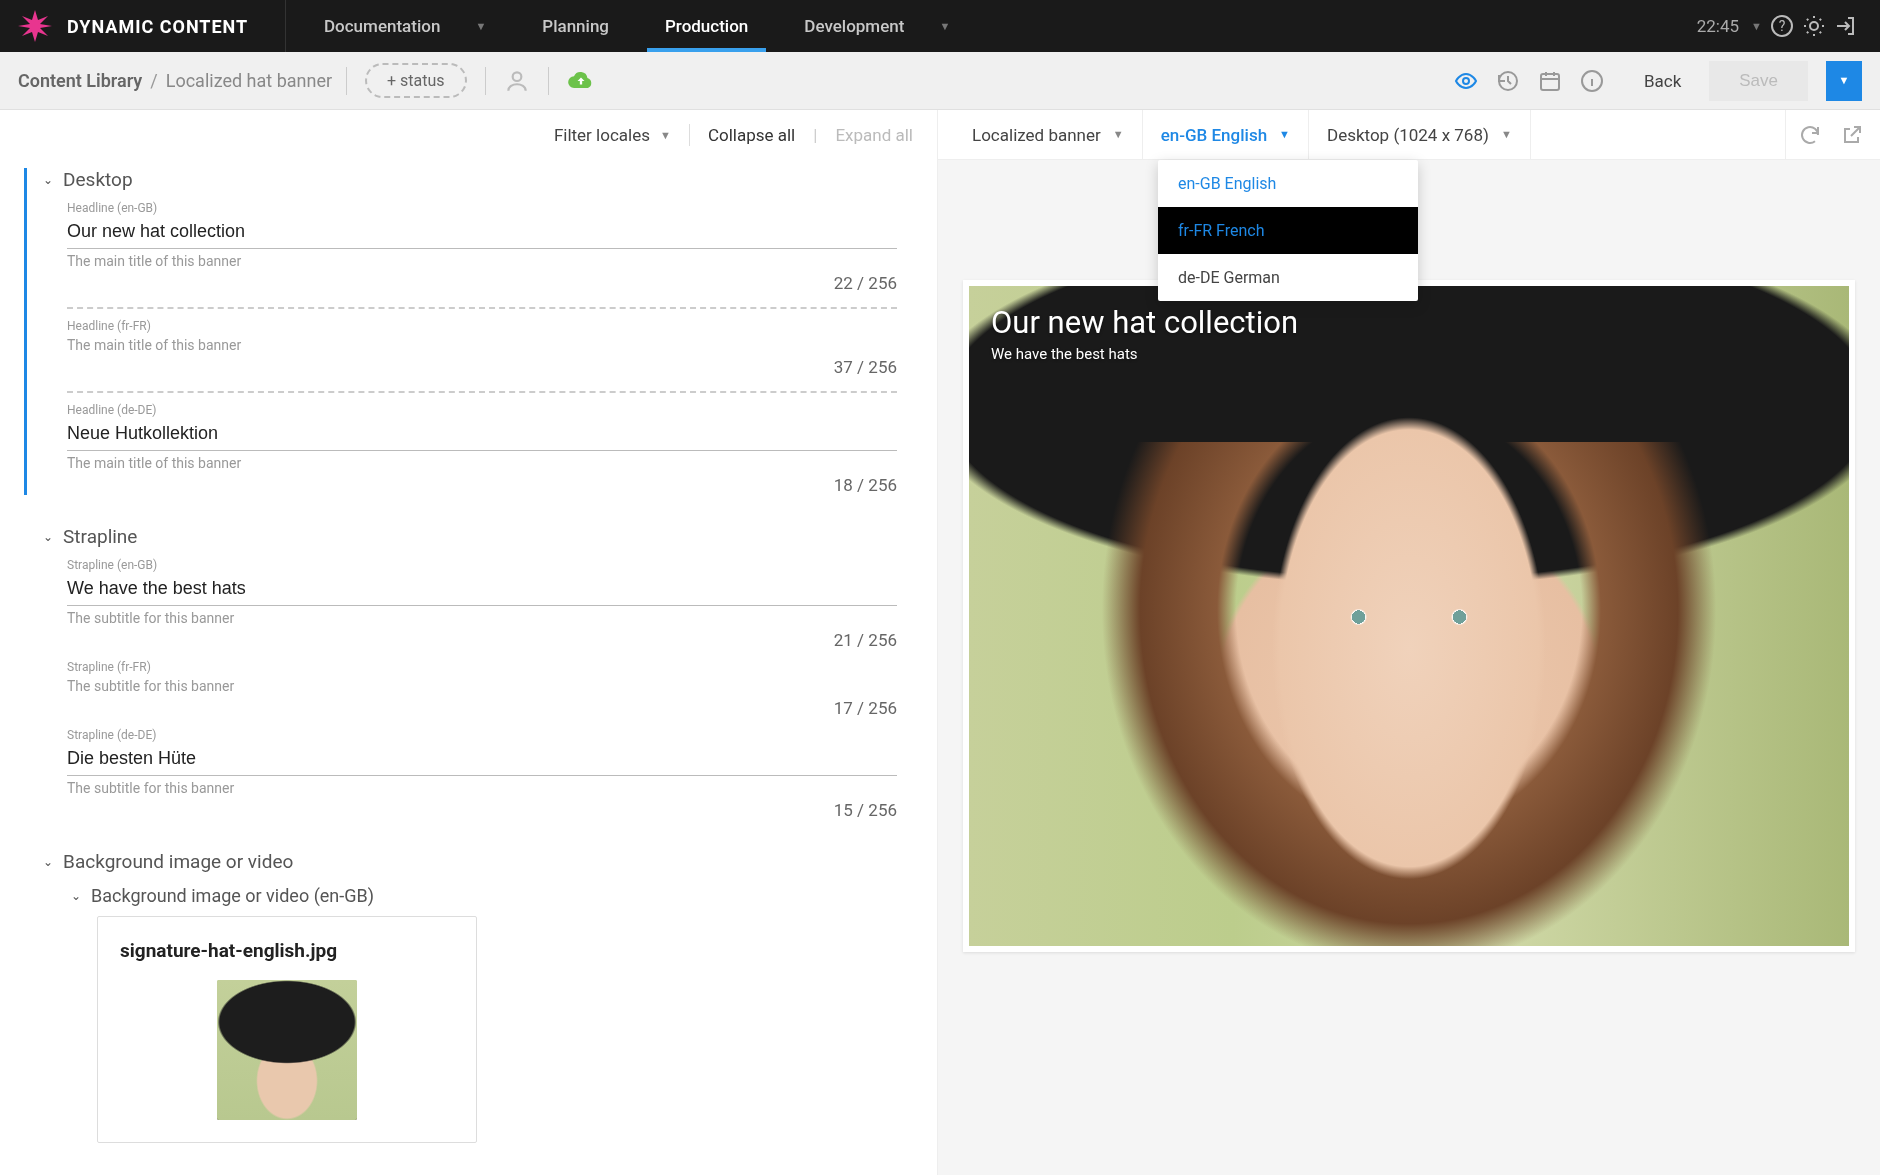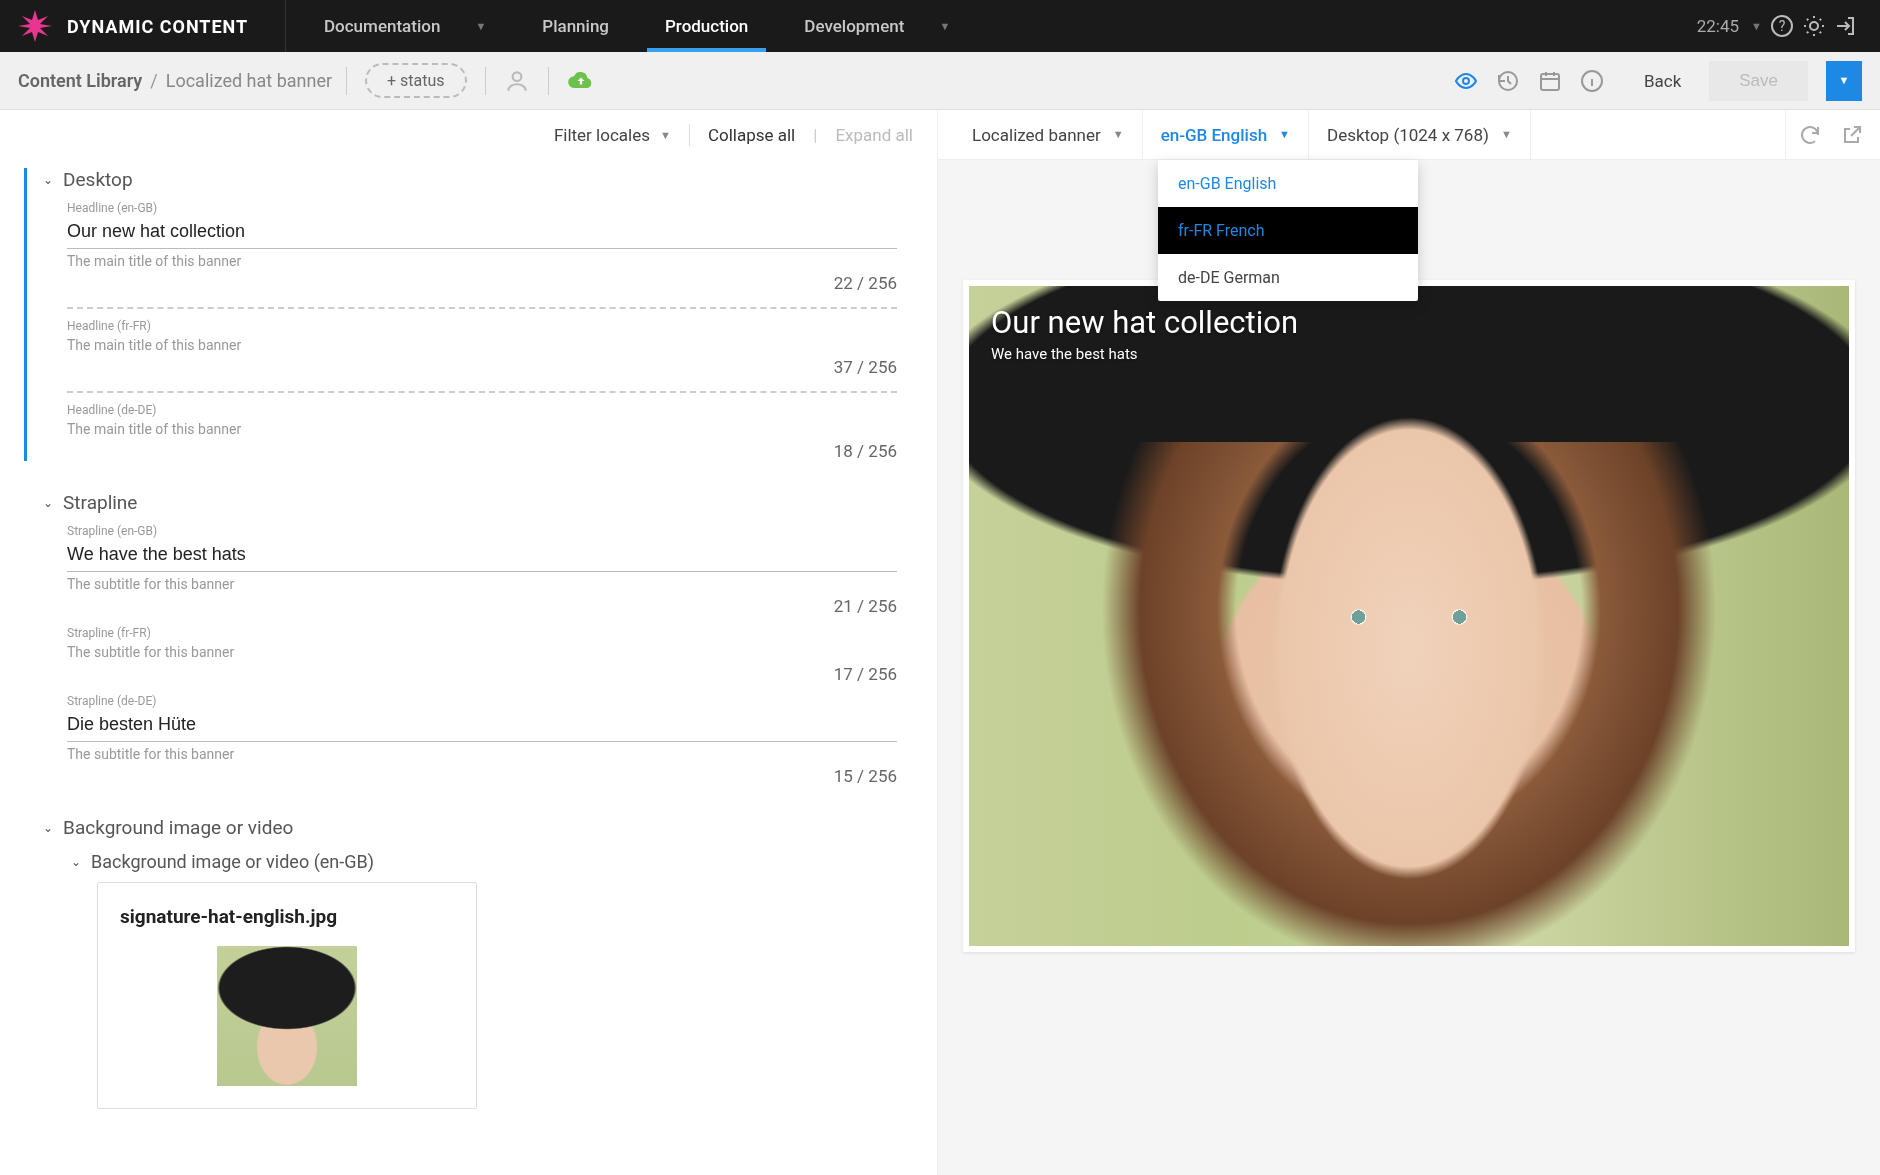--- a/index.html
+++ b/index.html
@@ -233,20 +233,21 @@
         <div class="field">
           <div class="field-label">Headline (fr-FR)</div>
           <div class="field-help-row">
             <div class="field-help">The main title of this banner</div>
           </div>
           <div class="field-count" style="text-align:right;width:830px">37 / 256</div>
         </div>
         <hr class="dashed-divider">
         <div class="field">
           <div class="field-label">Headline (de-DE)</div>
+          <input class="field-input" value="Neue Hutkollektion" style="">
           <div class="field-help-row">
             <div class="field-help">The main title of this banner</div>
           </div>
           <div class="field-count" style="text-align:right;width:830px">18 / 256</div>
         </div>
       </div>
 
       <div class="section" style="margin-top:30px">
         <div class="section-h">
           <span class="tri">⌄</span>

